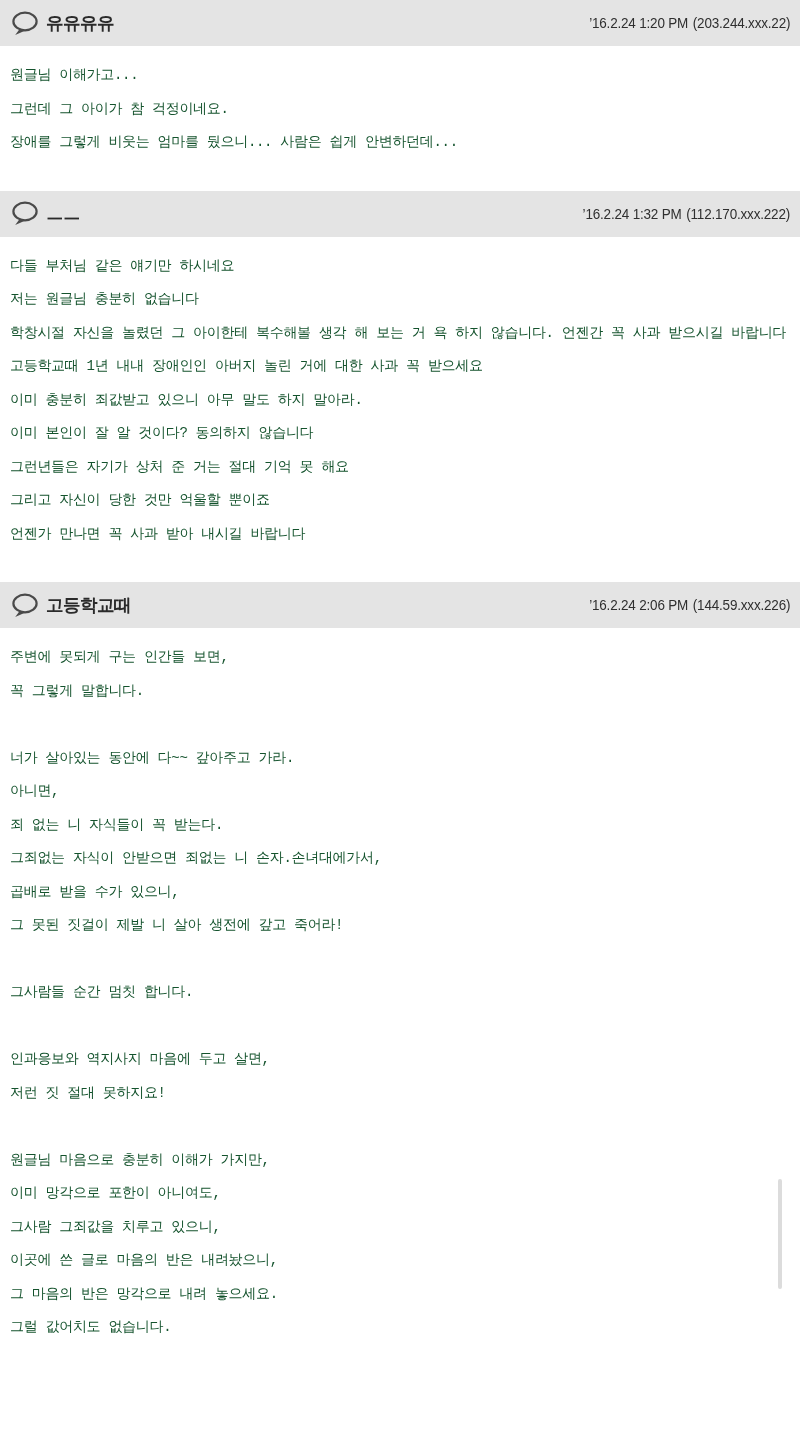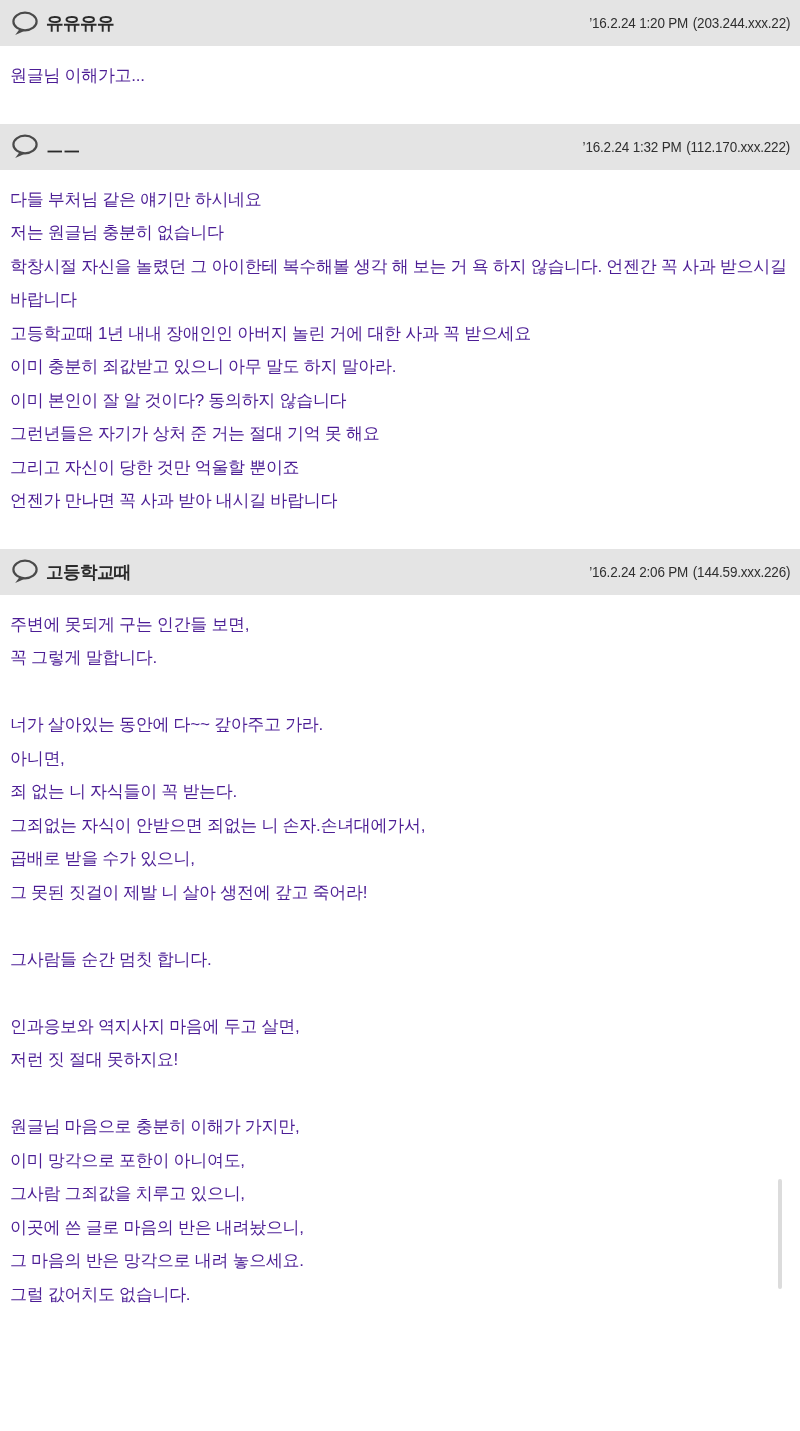--- a/index.html
+++ b/index.html
@@ -40,25 +40,26 @@
     display: flex;
     gap: 5px;
     transform: scaleX(0.93);
     transform-origin: right center;
     letter-spacing: -0.2px;
   }
   .comment-body {
     padding: 13px 10px 31px 10px;
   }
   .line {
-    font-size: 17px;
+    font-size: 14px;
     line-height: 33.5px;
     min-height: 33.5px;
-    color: #4c1d95;
+    color: #14532d;
     letter-spacing: -0.3px;
+    font-family: Liberation Mono, monospace;
   }
   .scrollbar-thumb {
     position: absolute;
     left: 778px;
     top: 1179px;
     width: 4px;
     height: 110px;
     background: #dcdcdc;
     border-radius: 2px;
   }
@@ -77,20 +78,22 @@
       </span>
       <span class="author">유유유유</span>
     </div>
     <div class="meta">
       <span>’16.2.24 1:20 PM</span>
       <span>(203.244.xxx.22)</span>
     </div>
   </header>
   <div class="comment-body">
     <div class="line">원글님 이해가고...</div>
+    <div class="line">그런데 그 아이가 참 걱정이네요.</div>
+    <div class="line">장애를 그렇게 비웃는 엄마를 뒀으니... 사람은 쉽게 안변하던데...</div>
   </div>
 </section>
 
 <section class="comment">
   <header class="comment-header">
     <div class="author-group">
       <span class="bubble-icon">
         <svg width="28" height="25" viewBox="0 0 28 25">
           <ellipse cx="14" cy="10.5" rx="11.6" ry="8.8" fill="none" stroke="#4a4a4a" stroke-width="2.2"></ellipse>
           <path d="M9 17.5 L4.2 24 L15 19.2 Z" fill="#4a4a4a"></path>

